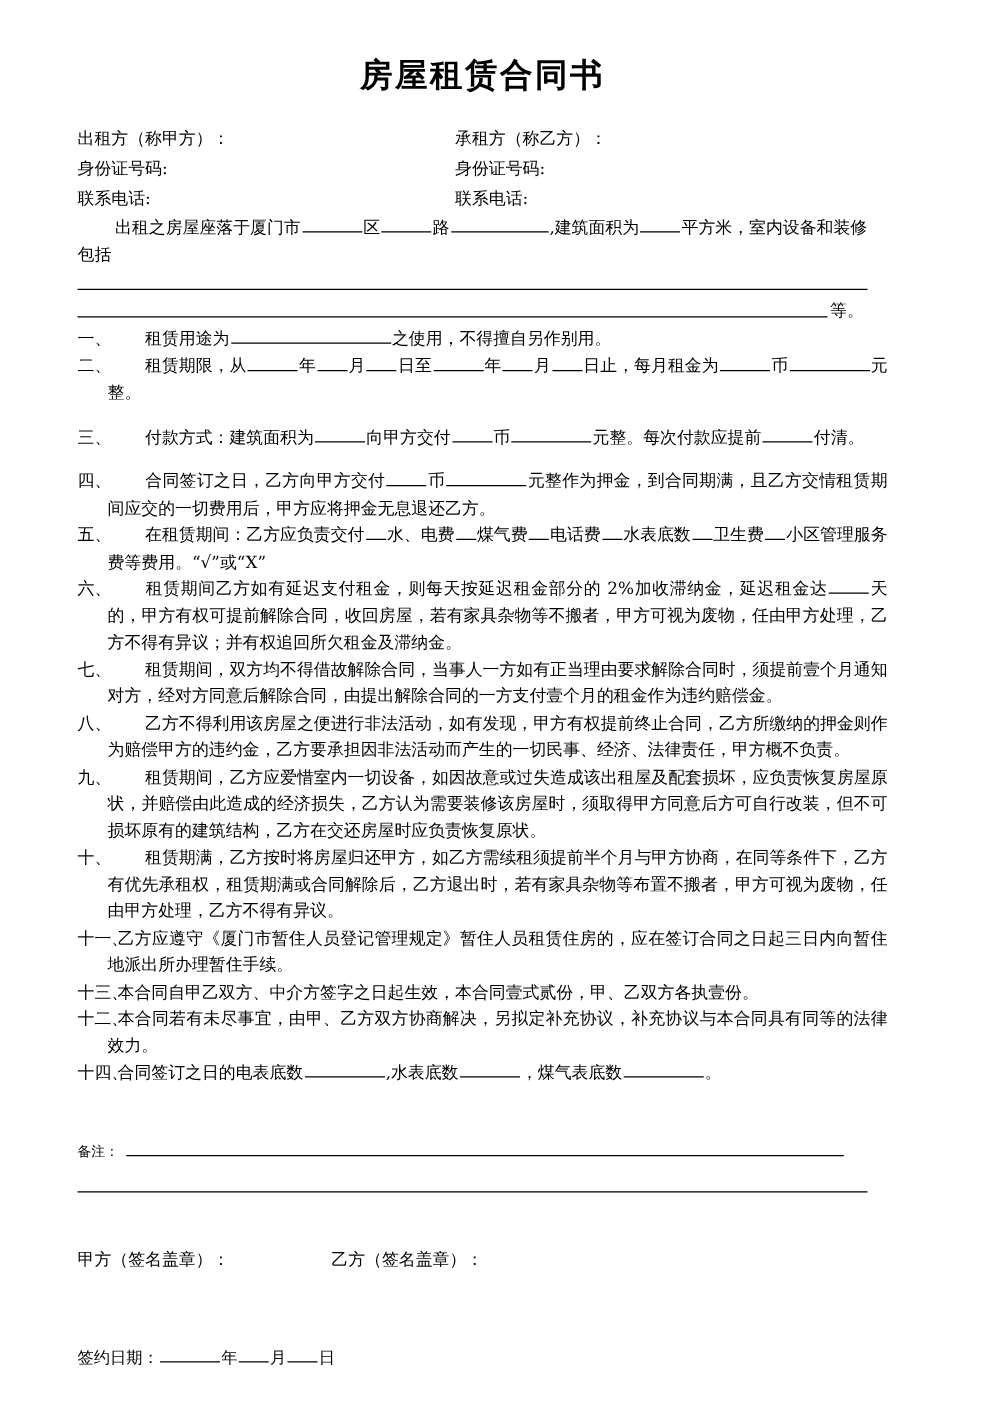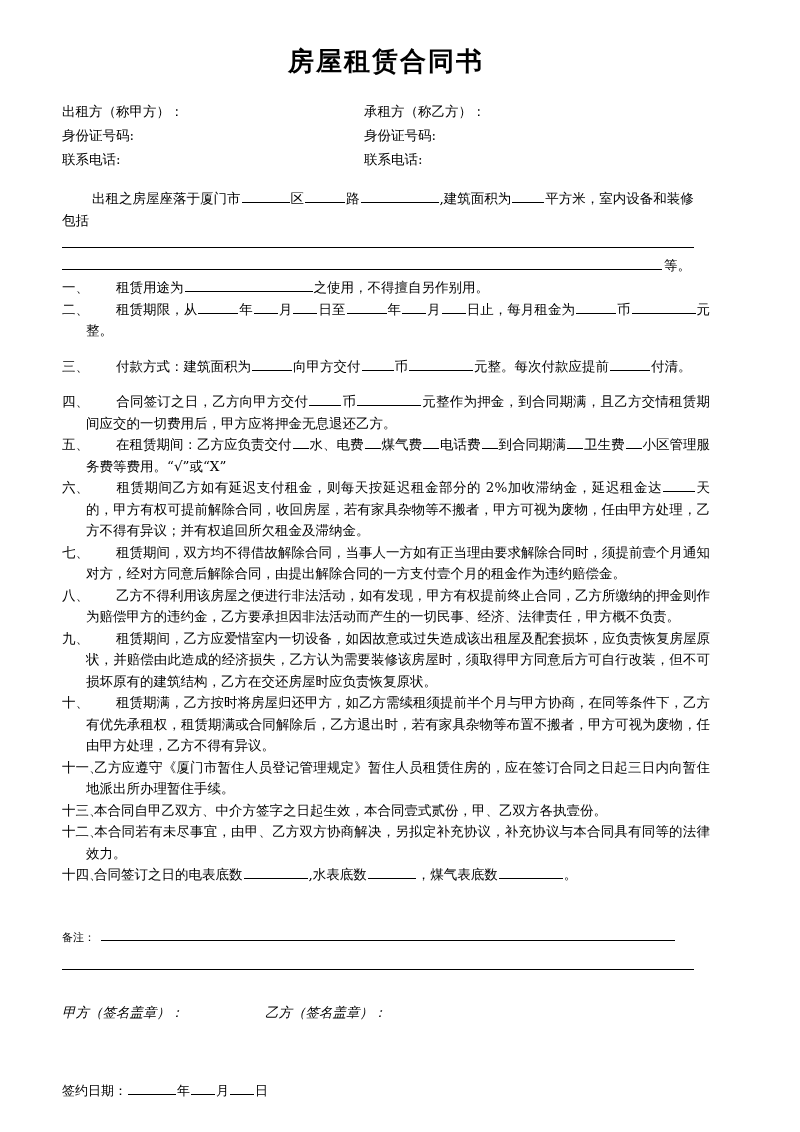--- a/index.html
+++ b/index.html
@@ -55,21 +55,20 @@
   .p-left {
     display: inline-block;
     width: 302px;
   }
   .p-right {
     display: inline-block;
   }
 
   
   .intro {
-    margin-top: 16px;
     font-size: 13.5px;
     line-height: 22px;
     text-align: justify;
   }
   .intro .ind {
     display: inline-block;
     width: 30px;
   }
   .rule-line {
     height: 22px;
@@ -163,25 +162,24 @@
   .remarks-row2 .rm-rule2 {
     position: absolute;
     left: 0;
     bottom: 6px;
     width: 632px;
     border-bottom: 1.4px solid #000;
   }
 
   
   .signatures {
-    margin-top: 24px;
+    margin-top: 36px;
     font-size: 13.5px;
     line-height: 24px;
     white-space: nowrap;
-    font-style: italic;
   }
   .sig-a { display: inline-block; width: 203px; }
   .sig-b { display: inline-block; }
 
   .sign-date {
     margin-top: 55px;
     font-size: 13px;
     line-height: 24px;
     white-space: nowrap;
   }
@@ -234,21 +232,21 @@
         <div class="clause gap-before">
           <span class="num">三、</span>
           <span class="body"><span class="lead"></span><span>付款方式：建筑面积为</span><span class="u u5"></span><span>向甲方交付</span><span class="u u4"></span><span>币</span><span class="u u8"></span><span>元整。每次付款应提前</span><span class="u u5"></span><span>付清。</span></span>
         </div>
         <div class="clause gap-before">
           <span class="num">四、</span>
           <span class="body"><span class="lead"></span><span>合同签订之日，乙方向甲方交付</span><span class="u u4"></span><span>币</span><span class="u u8"></span><span>元整作为押金，到合同期满，且乙方交情租赁期间应交的一切费用后，甲方应将押金无息退还乙方。</span></span>
         </div>
         <div class="clause">
           <span class="num">五、</span>
-          <span class="body"><span class="lead"></span><span>在租赁期间：乙方应负责交付</span><span class="u u2"></span><span>水、电费</span><span class="u u2"></span><span>煤气费</span><span class="u u2"></span><span>电话费</span><span class="u u2"></span><span>到合同期满</span><span class="u u2"></span><span>卫生费</span><span class="u u2"></span><span>小区管理服务费等费用。“√”或“X”</span></span>
+          <span class="body"><span class="lead"></span><span>在租赁期间：乙方应负责交付</span><span class="u u2"></span><span>水、电费</span><span class="u u2"></span><span>煤气费</span><span class="u u2"></span><span>电话费</span><span class="u u2"></span><span>水表底数</span><span class="u u2"></span><span>卫生费</span><span class="u u2"></span><span>小区管理服务费等费用。“√”或“X”</span></span>
         </div>
         <div class="clause">
           <span class="num">六、</span>
           <span class="body"><span class="lead"></span><span>租赁期间乙方如有延迟支付租金，则每天按延迟租金部分的 2%加收滞纳金，延迟租金达</span><span class="u u4"></span><span>天的，甲方有权可提前解除合同，收回房屋，若有家具杂物等不搬者，甲方可视为废物，任由甲方处理，乙方不得有异议；并有权追回所欠租金及滞纳金。</span></span>
         </div>
         <div class="clause">
           <span class="num">七、</span>
           <span class="body"><span class="lead"></span><span>租赁期间，双方均不得借故解除合同，当事人一方如有正当理由要求解除合同时，须提前壹个月通知对方，经对方同意后解除合同，由提出解除合同的一方支付壹个月的租金作为违约赔偿金。</span></span>
         </div>
         <div class="clause">

